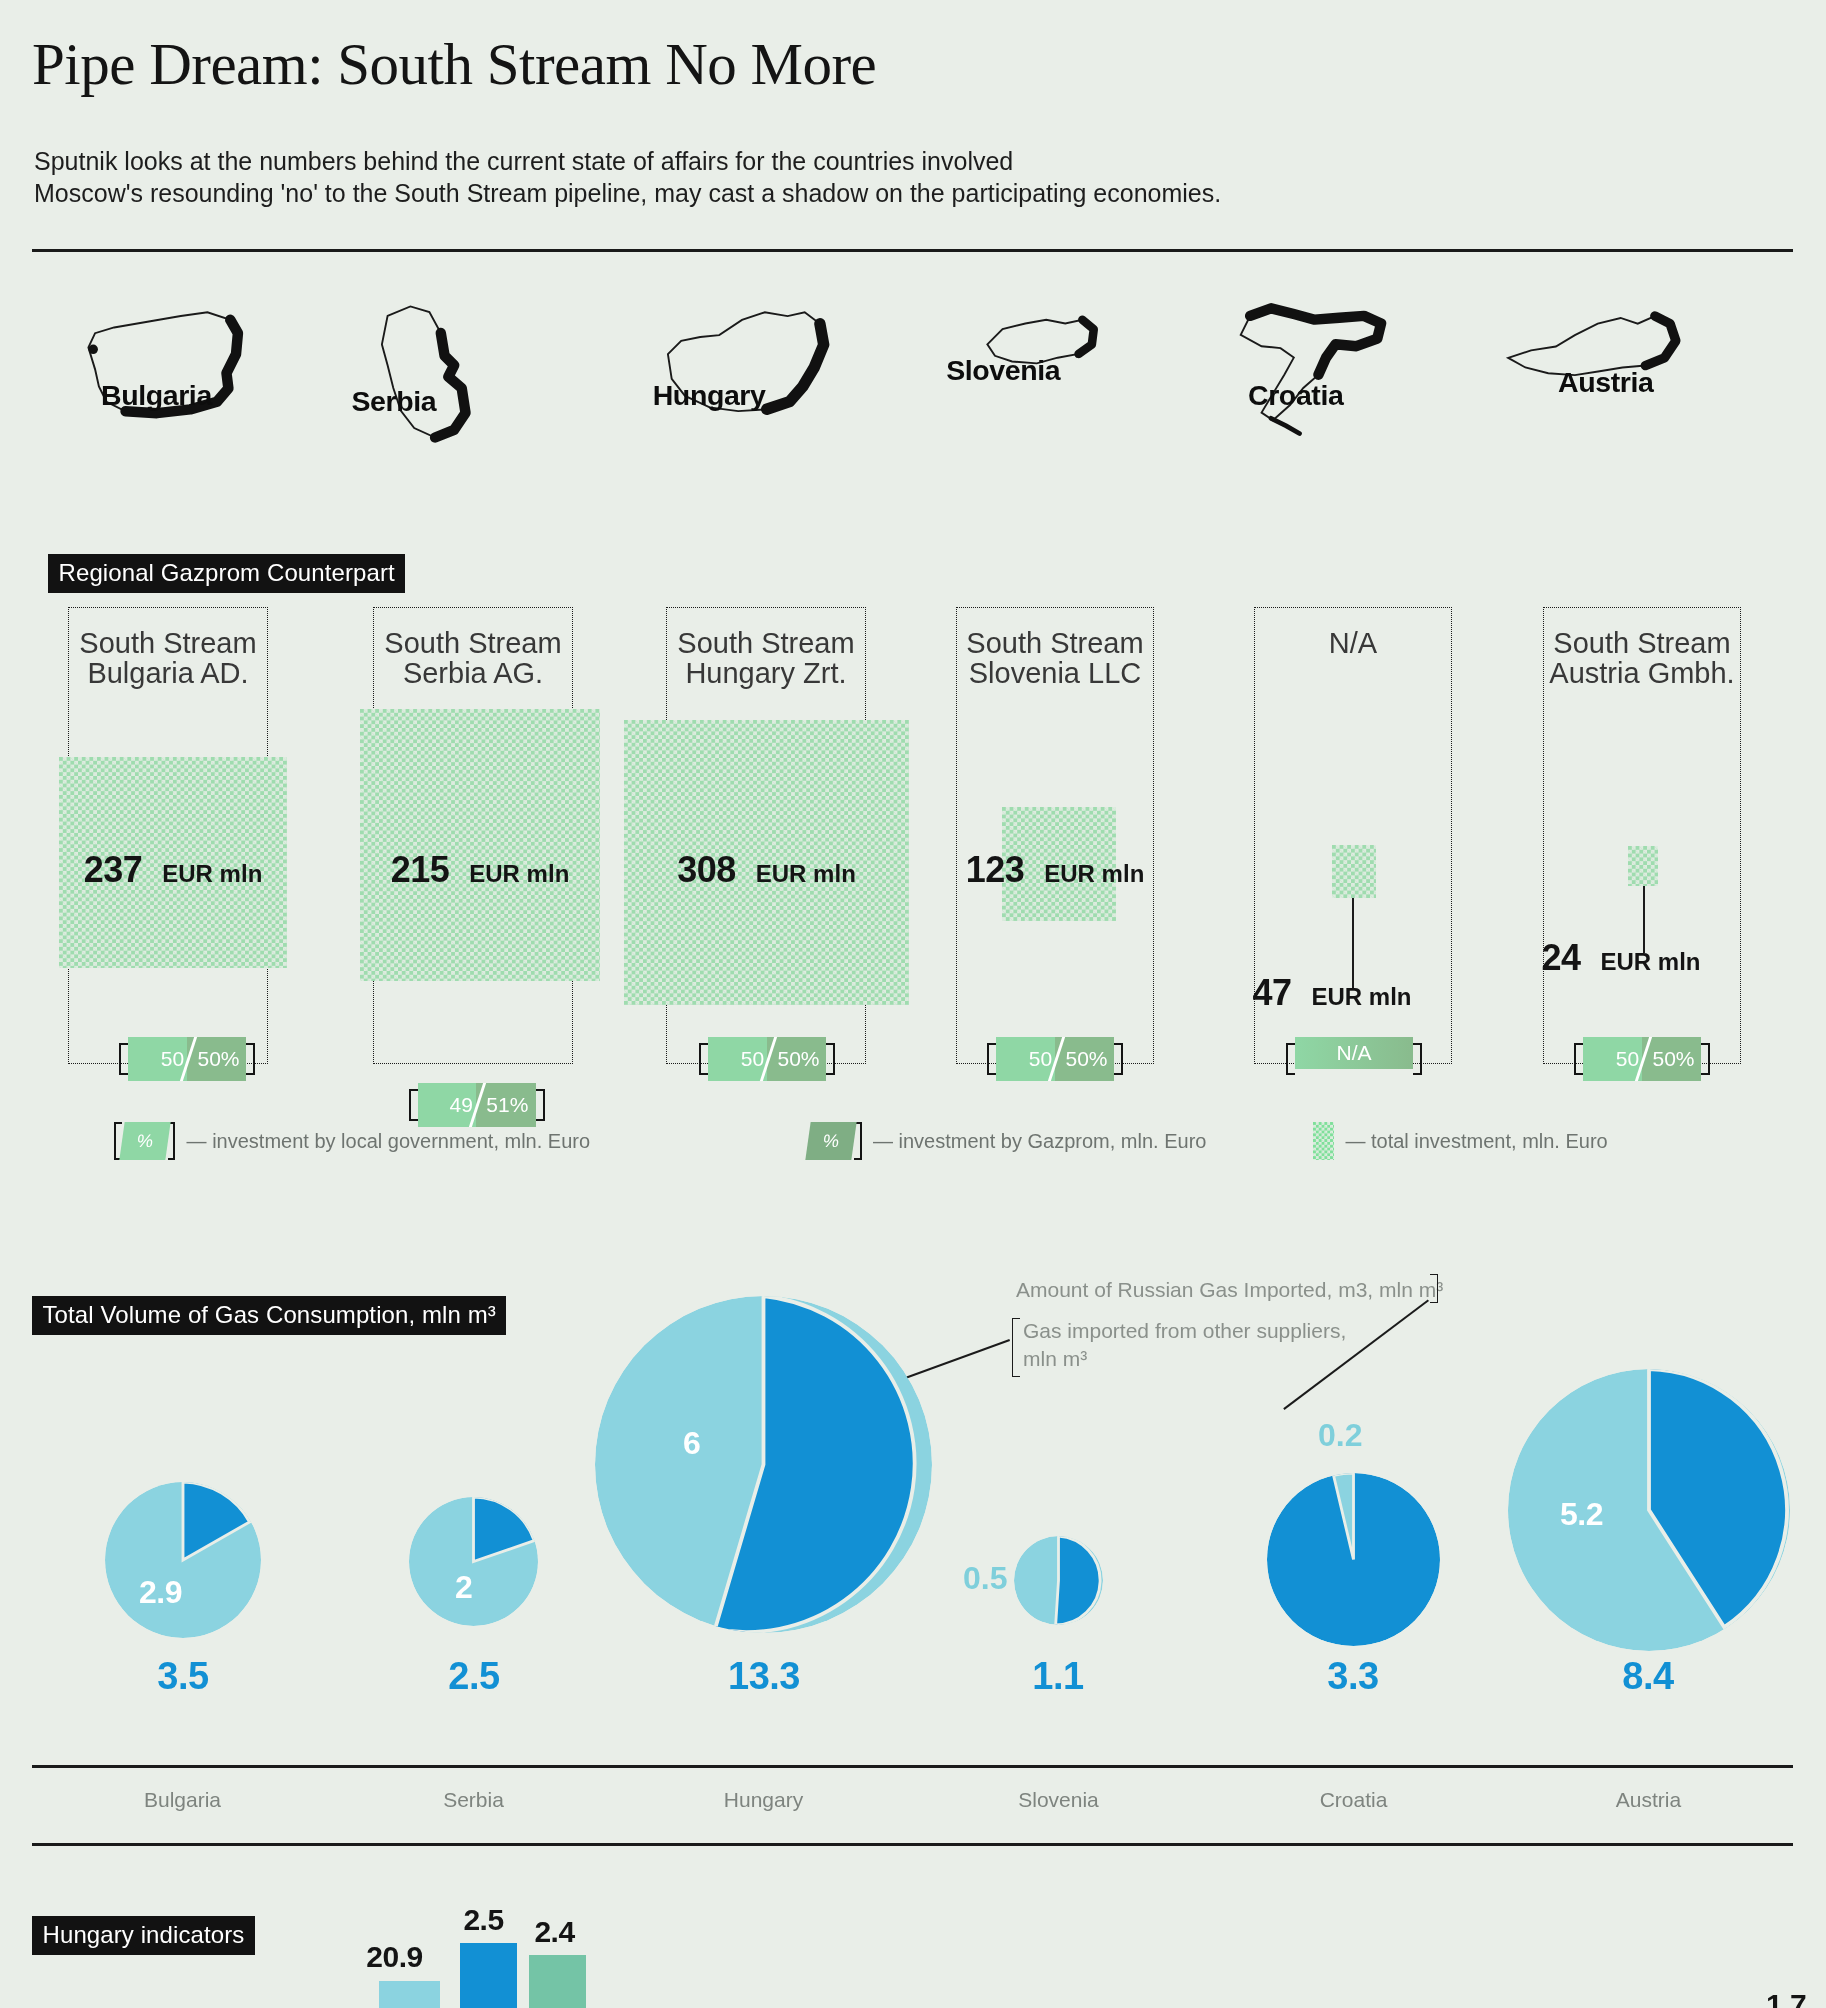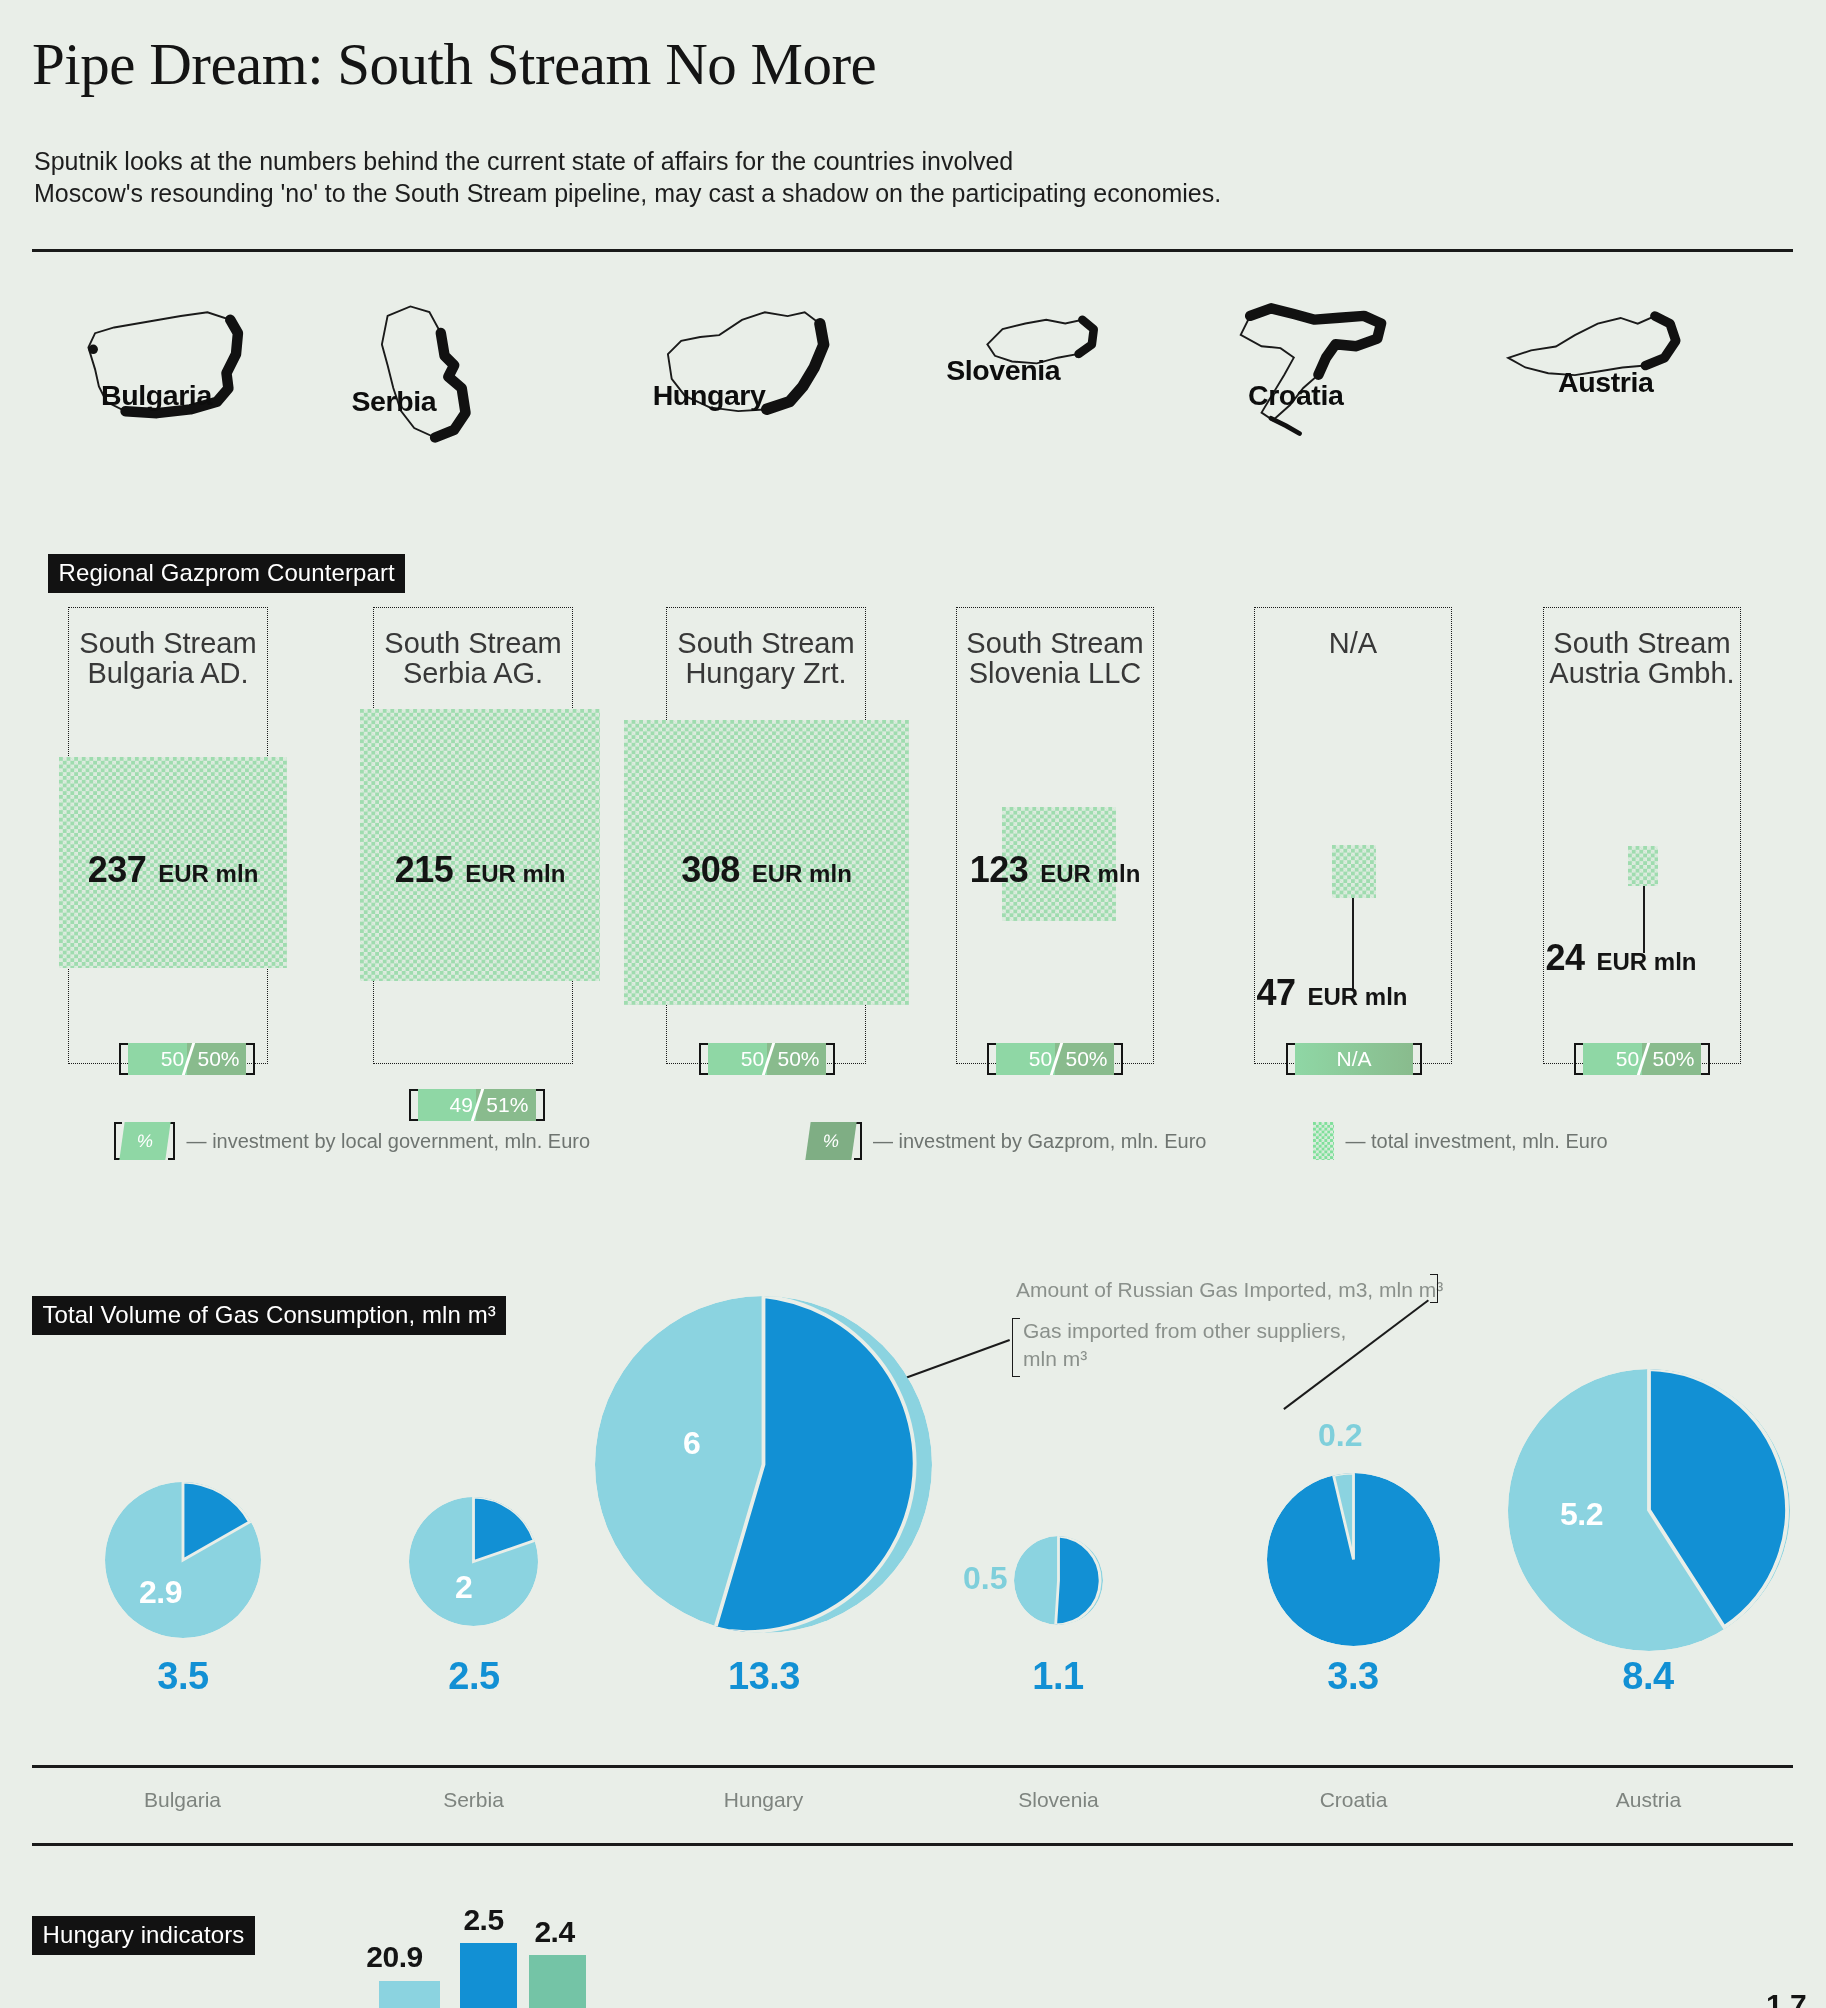--- a/index.html
+++ b/index.html
@@ -77,33 +77,34 @@
     color: #141414;
   }
   .invest-val .num {
     font-size: 36px; font-weight: 700;
     font-family: "Liberation Sans Narrow","Liberation Sans", sans-serif;
     letter-spacing: -0.5px;
   }
   .invest-val .unit {
     font-size: 24px; font-weight: 700; margin-left: 12px;
     font-family: "Liberation Sans Narrow","Liberation Sans", sans-serif;
+    padding-left: 8px;
   }
   .leader-line { position: absolute; width: 1.9px; background: #1b1b1b; }
 
   
   .pct-wrap { position: absolute; height: 36px; display: flex; align-items: center; }
   .bracket {
     width: 8.6px; height: 32px; border: 2.9px solid #141414;
     position: relative;
   }
   .bracket.left  { border-right: none; }
   .bracket.right { border-left: none; }
   .pct-bar {
-    position: relative; height: 32px; flex: 1 1 auto;
+    position: relative; height: 44px; flex: 1 1 auto;
     display: flex; overflow: hidden;
   }
   .pct-left, .pct-right {
     position: relative; display: flex; align-items: center;
     color: #ffffff; font-size: 21px; font-weight: 400;
     font-family: "Liberation Sans Narrow","Liberation Sans", sans-serif;
   }
   .pct-left  { background: #8fd7a5; justify-content: flex-end; padding-right: 2.9px; }
   .pct-right { background: #89bb8d; justify-content: flex-start; padding-left: 10.5px; }
   .pct-slash {

